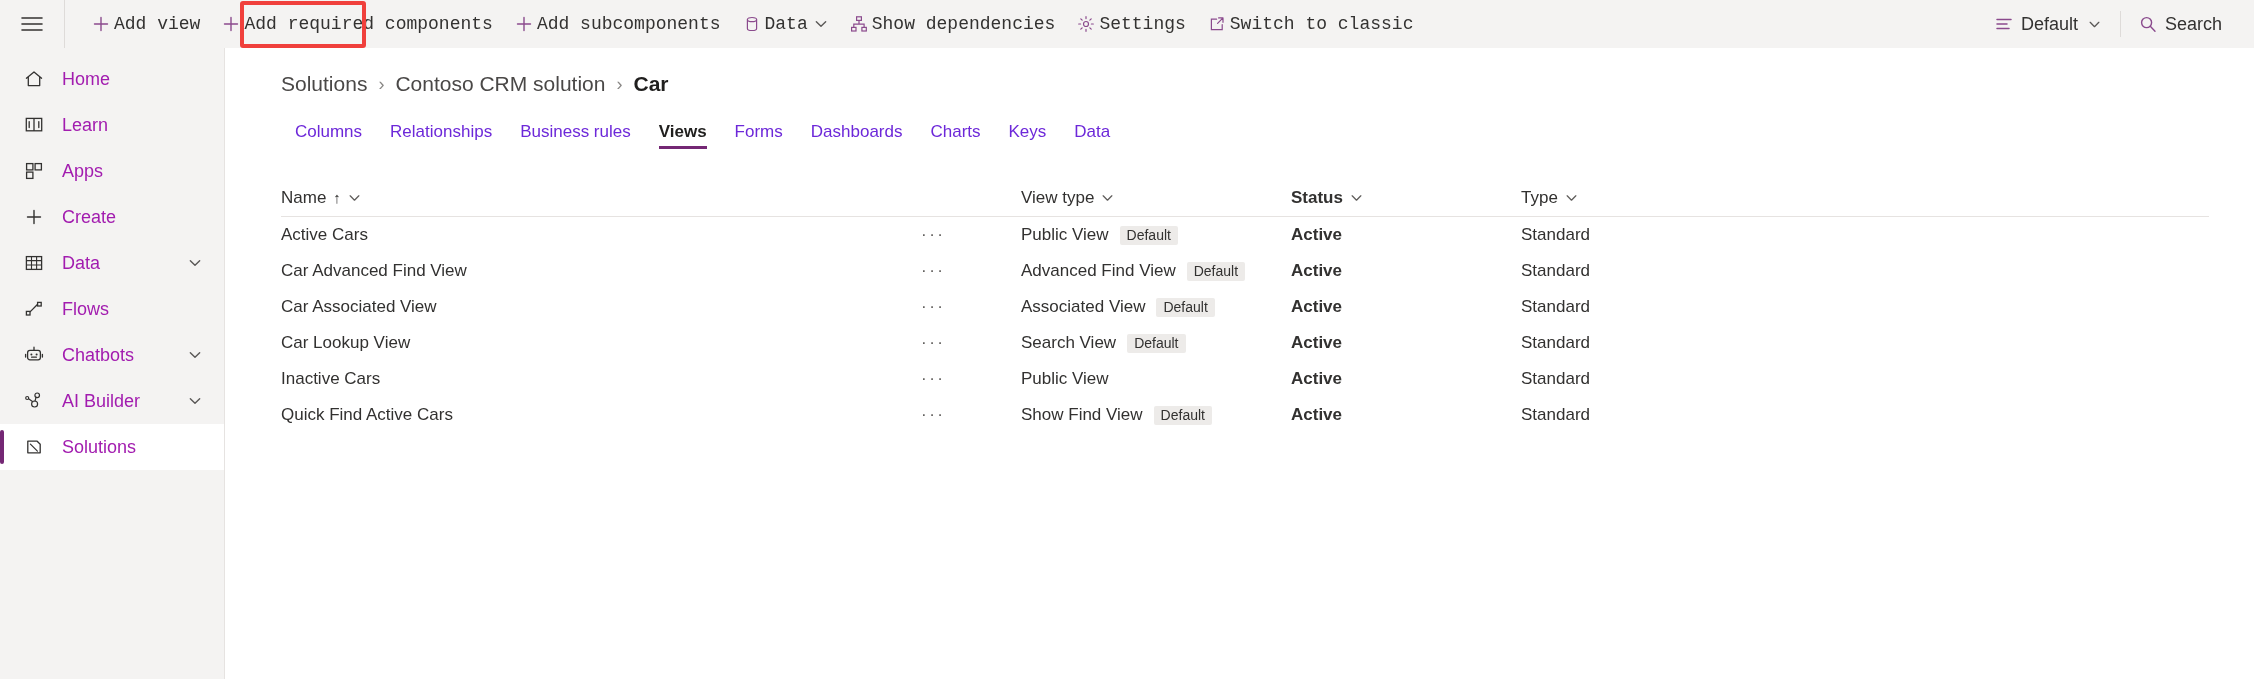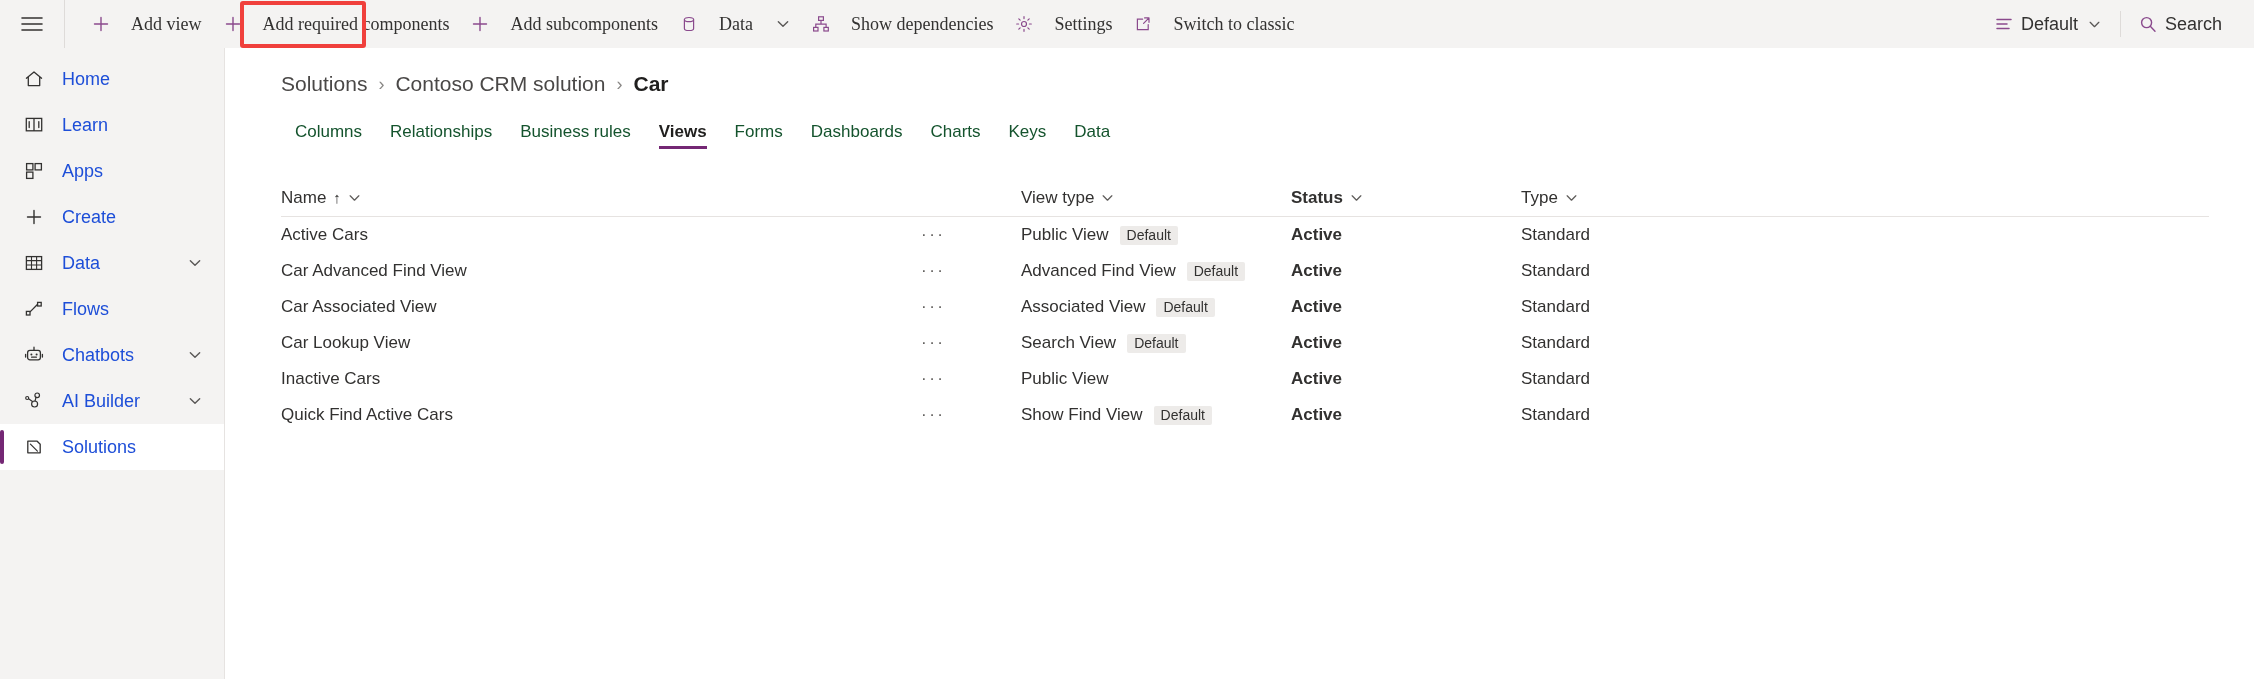--- a/index.html
+++ b/index.html
@@ -35,29 +35,29 @@
   }
   #cmdbar {
     flex: 1 1 auto; height: 48px;
     display: flex; align-items: center;
     padding-left: 16px;
     overflow: hidden;
   }
   .cmd-item {
     height: 48px;
     display: flex; align-items: center;
-    gap: 21px;
+    gap: 4px;
     padding: 0 11px;
     font-size: 18px;
     color: #333231;
     white-space: nowrap;
     cursor: pointer;
     background: transparent;
     border: none;
-    font-family: Liberation Serif, serif;
+    font-family: Liberation Mono, monospace;
   }
   .cmd-ico {
     display: inline-flex; align-items: center; justify-content: center;
     width: 18px; height: 18px;
     color: #8a4a8d;
     flex: 0 0 auto;
   }
   .cmd-ico svg { display: block; }
   .cmd-chev {
     display: inline-flex; align-items: center;
@@ -97,21 +97,21 @@
     background: #f4f3f2;
     border-right: 1px solid #e6e3e1;
     padding-top: 8px;
   }
   .nav-item {
     position: relative;
     height: 46px;
     display: flex; align-items: center;
     padding-left: 22px;
     font-size: 18px;
-    color: #1d4ed8;
+    color: #a21caf;
     cursor: pointer;
   }
   .nav-item.active { background: #ffffff; }
   .nav-item.active::before {
     content: "";
     position: absolute; left: 0; top: 6px;
     width: 4px; height: 34px;
     background: #742774;
     border-radius: 2px;
   }
@@ -155,21 +155,21 @@
     display: flex; align-items: flex-end;
     height: 38px;
     margin-top: 10px;
   }
   .tab {
     position: relative;
     height: 38px;
     display: flex; align-items: center;
     padding: 0 14px;
     font-size: 17px;
-    color: #14532d;
+    color: #6d28d9;
     cursor: pointer;
   }
   .tab.active { color: #201f1e; font-weight: bold; }
   .tab.active::after {
     content: "";
     position: absolute; left: 14px; right: 14px; bottom: 2px;
     height: 3px; background: #742774;
   }
 
   

